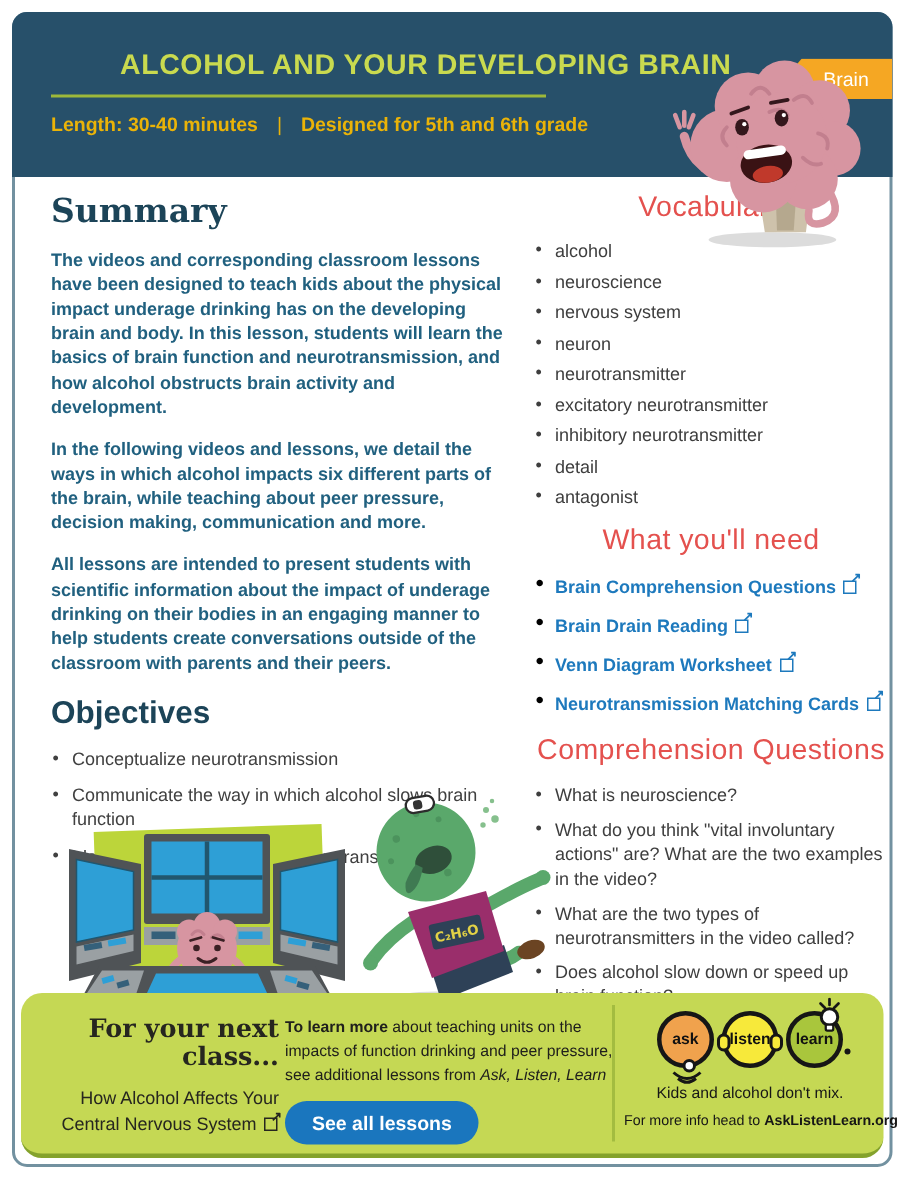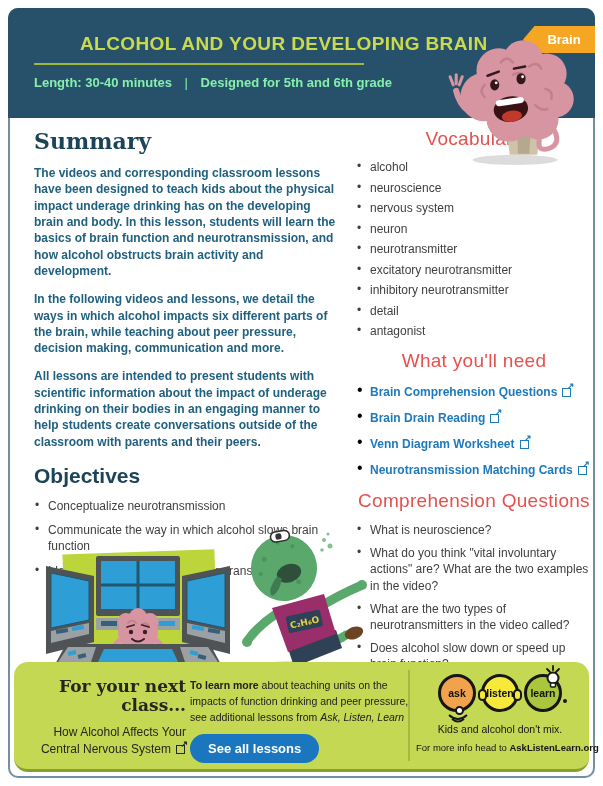--- a/index.html
+++ b/index.html
@@ -15,25 +15,25 @@
   
   .header {
     position:absolute; left:-2px; top:-2px; width:587px; height:110px;
     background:#27506a; border-radius:10px 10px 0 0;
   }
   .title {
     position:absolute; left:26px; top:25px; font-size:19px; font-weight:700;
     letter-spacing:.4px; color:#c9da4f; white-space:nowrap;margin-left:46px;
   }
   .title-rule { position:absolute; left:26px; top:55px; width:330px; height:2px; background:#9db83a; }
-  .meta { position:absolute; left:26px; top:67px; font-size:13px; font-weight:700; color:#86efac; white-space:nowrap; }
+  .meta { position:absolute; left:26px; top:67px; font-size:13px; font-weight:700; color:#eab308; white-space:nowrap; }
   .meta .sep { margin:0 9px; font-weight:400; }
   .ribbon {
-    position:absolute; right:-2px; top:16px; width:72px; height:27px;
-    background:#f5a723; color:#fff; font-weight:700; font-size:13px;
+    position:absolute; right:-2px; top:29px; width:72px; height:27px;
+    background:#f5a723; color:#fff; font-weight:400; font-size:13px;
     display:flex; align-items:center; justify-content:center; padding-left:10px;
     clip-path:polygon(0 50%, 16% 0, 100% 0, 100% 100%, 16% 100%);
   }
   
   .col-left  { position:absolute; left:24px; top:118px; width:308px; }
   .col-right { position:absolute; left:346px; top:118px; width:236px; }
   h2.slab { font-family:"DejaVu Serif", serif; font-size:22px; font-weight:700; color:#1c4458; margin:0 0 11px; }
   h2.sans { font-family:"Liberation Sans", sans-serif; font-size:21px; font-weight:700; color:#1c4458; margin:14px 0 10px; }
   p.body  { font-size:12px; font-weight:700; line-height:1.36; color:#20607f; margin:0 0 12px; }
   ul { list-style:none; }

